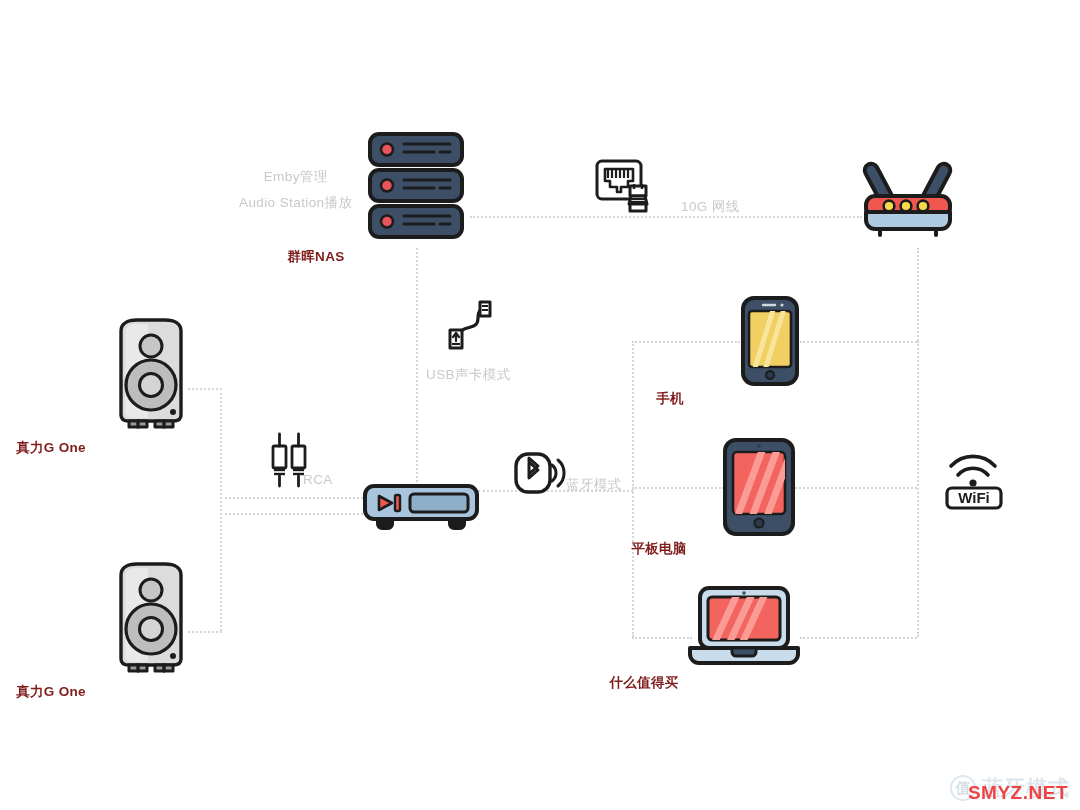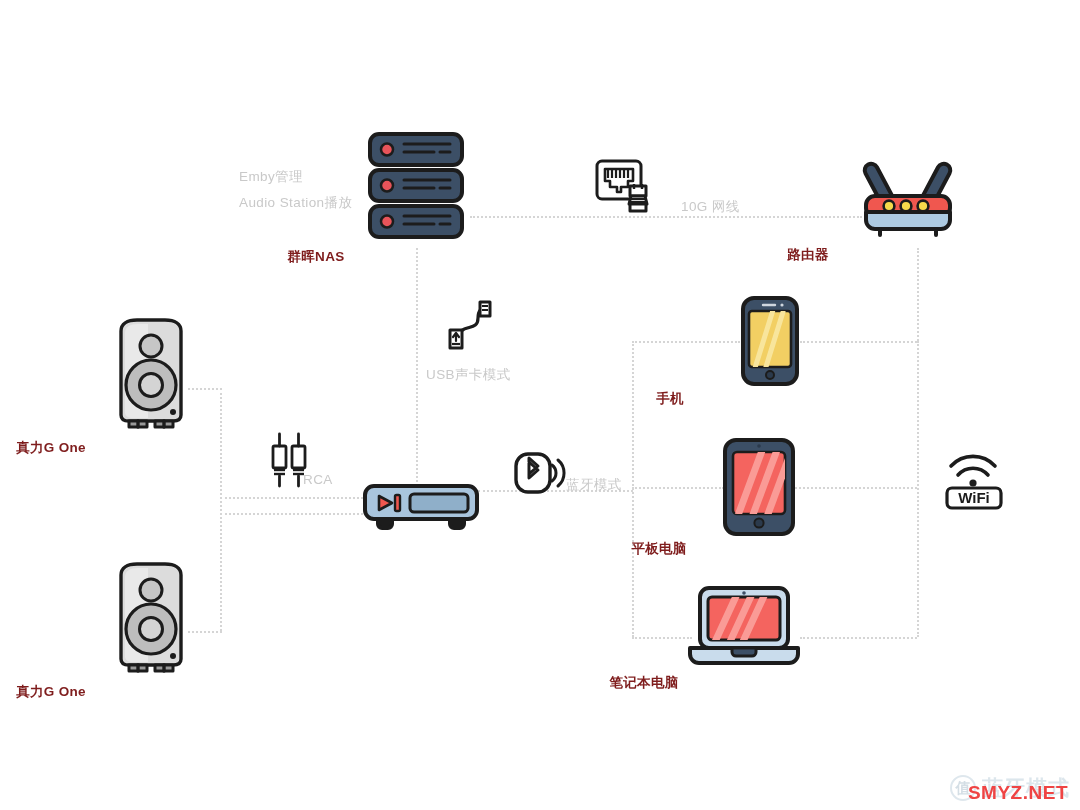--- a/index.html
+++ b/index.html
@@ -17,21 +17,21 @@
     margin-left: 100px;
     text-align: center;
     font-size: 13.5px; color: #7f1d1d; font-weight: 600;
     letter-spacing: .3px; white-space: nowrap;
   }
   .soft-label {
     position: absolute;
     font-size: 13.5px; color: #c9c9c9; white-space: nowrap;
     letter-spacing: .4px;
   }
-  .soft-label.two-line { line-height: 26px; }
+  .soft-label.two-line { line-height: 26px; text-align: center; }
 
   
   .dline { position: absolute; }
   .dline.h {
     height: 0; border-top: 2px dotted #d5d5d5;
   }
   .dline.v {
     width: 0; border-left: 2px dotted #d5d5d5;
   }
 
@@ -159,21 +159,20 @@
       <g fill="#f7d94b" stroke="#1c1c1c" stroke-width="2.6">
         <circle cx="29" cy="44" r="5.4"></circle>
         <circle cx="46" cy="44" r="5.4"></circle>
         <circle cx="63" cy="44" r="5.4"></circle>
       </g>
       <g stroke="#1c1c1c" stroke-width="4" stroke-linecap="round">
         <line x1="20" y1="67" x2="20" y2="73"></line>
         <line x1="76" y1="67" x2="76" y2="73"></line>
       </g>
     </svg>
-    <div class="node-label" style="top:84px; left:-52px;">路由器</div>
   </div>
 
   <div class="node" style="left:438px; top:300px;">
     <svg class="icon" width="60" height="58" viewBox="0 0 60 58">
       <path d="M20 42 C20 20, 40 34, 40 18 C40 10, 44 8, 46 8" fill="none" stroke="#1c1c1c" stroke-width="3.2" stroke-linecap="round"></path>
       <path d="M12 30 h12 v18 h-12 z" fill="#fff" stroke="#1c1c1c" stroke-width="3" stroke-linejoin="round"></path>
       <path d="M18 33 l0 8 M15 37 l3 -4 l3 4" fill="none" stroke="#1c1c1c" stroke-width="2.2" stroke-linecap="round" stroke-linejoin="round"></path>
       <g stroke="#1c1c1c" stroke-width="2.2">
         <line x1="14" y1="44" x2="22" y2="44"></line>
       </g>
@@ -336,21 +335,21 @@
         <g stroke="#fa9b96" stroke-width="7" stroke-linecap="round">
           <line x1="26" y1="58" x2="50" y2="6"></line>
           <line x1="40" y1="60" x2="64" y2="8"></line>
           <line x1="52" y1="62" x2="76" y2="10"></line>
         </g>
       </g>
       <circle cx="56" cy="7" r="1.8" fill="#3c4f66"></circle>
       <path d="M2 62 h108 a0 0 0 0 1 0 0 v6 a9 9 0 0 1 -9 9 h-90 a9 9 0 0 1 -9 -9 z" fill="#c9dcec" stroke="#1c1c1c" stroke-width="4" stroke-linejoin="round"></path>
       <path d="M44 62 h24 v4 a4 4 0 0 1 -4 4 h-16 a4 4 0 0 1 -4 -4 z" fill="#3c4f66" stroke="#1c1c1c" stroke-width="3" stroke-linejoin="round"></path>
     </svg>
-    <div class="node-label" style="top:88px; left:-44px;">笔记本电脑</div>
+    <div class="node-label" style="top:88px; left:-44px;">什么值得买</div>
   </div>
 
   <div id="watermark">
     <div id="wm-circle">值</div>
     <div id="wm-cn">蓝牙模式</div>
   </div>
   <div id="wm-net">SMYZ.NET</div>
 
 </div>
 

